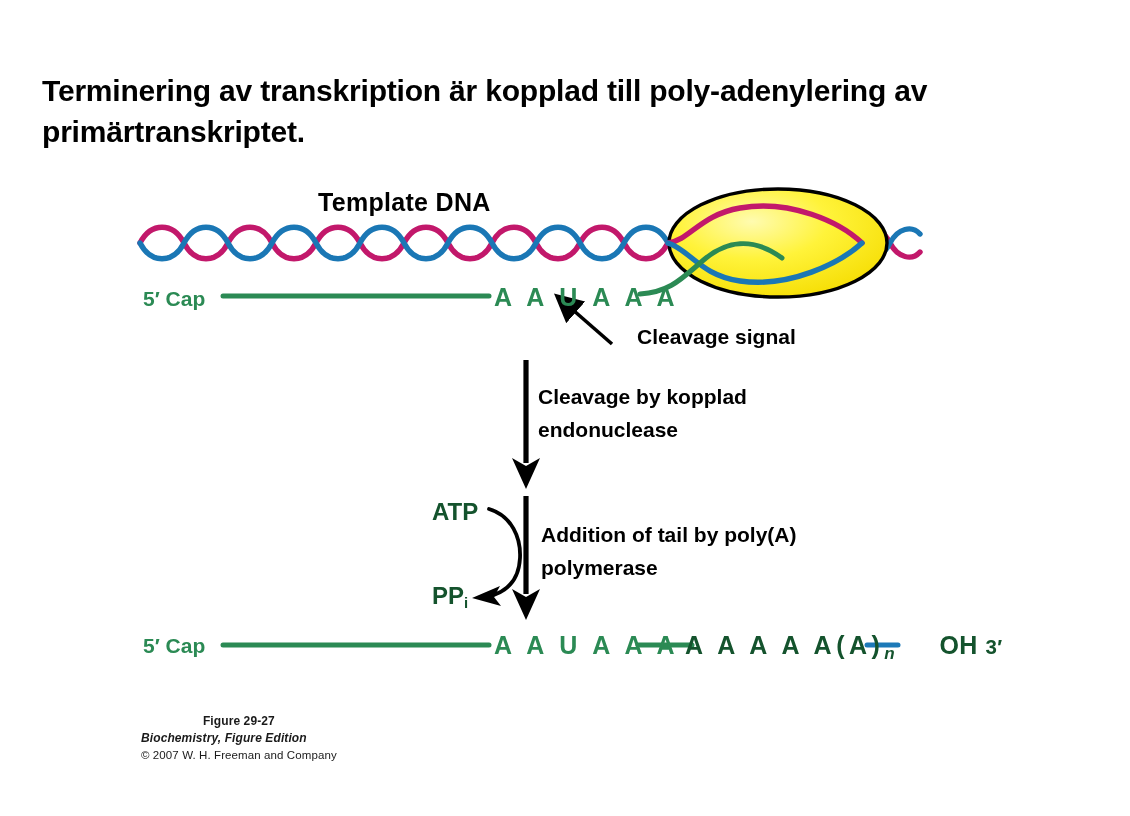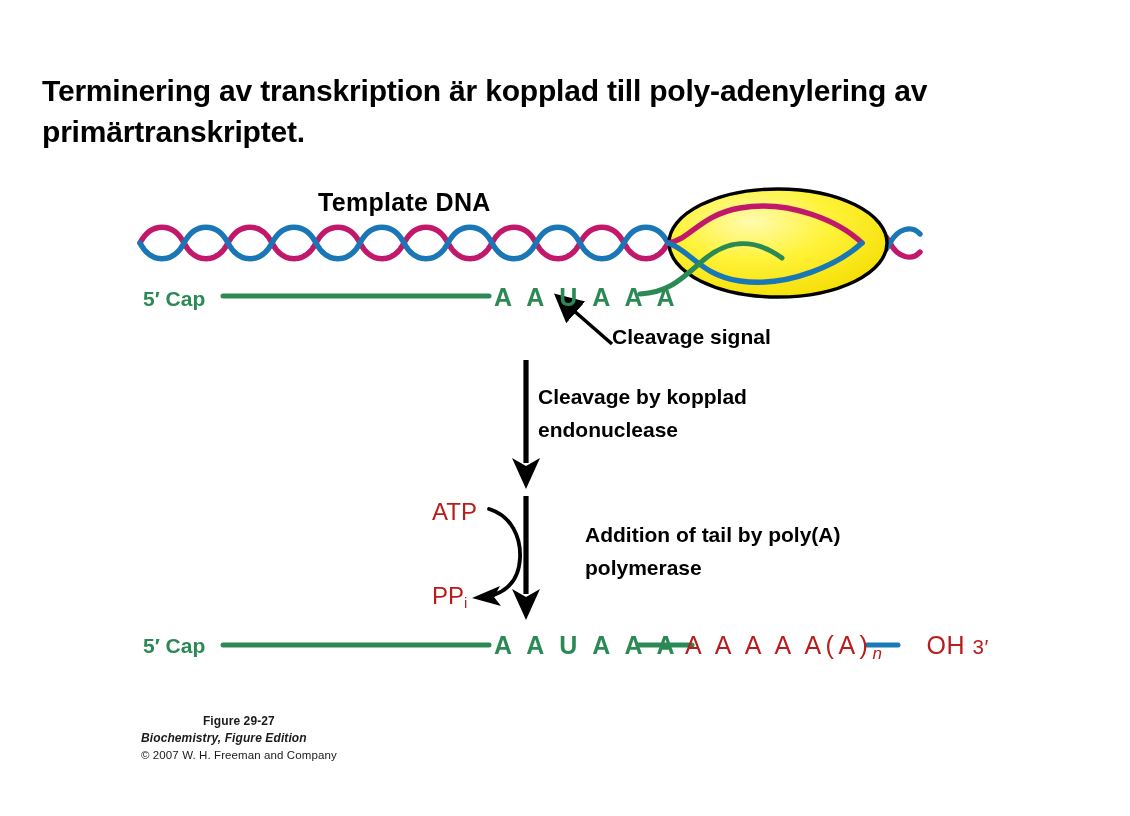--- a/index.html
+++ b/index.html
@@ -59,21 +59,21 @@
     font-size: 25px;
     letter-spacing: 0.3px;
   }
   #label-nascent-rna {
     left: 317px;
     top: 323px;
     font-size: 25px;
     letter-spacing: 0.3px;
   }
   #label-cleavage-signal {
-    left: 612px;
+    left: 637px;
     top: 325px;
     font-size: 21px;
     font-weight: bold;
   }
   #label-cleavage-step {
     left: 538px;
     top: 381px;
     font-size: 21px;
     font-weight: bold;
     line-height: 1.55;
@@ -81,21 +81,20 @@
     width: 280px;
   }
   #label-addition-step {
     left: 541px;
     top: 519px;
     font-size: 21px;
     font-weight: bold;
     line-height: 1.55;
     white-space: normal;
     width: 280px;
-    margin-left: 44px;
   }
   #label-product {
     left: 316px;
     top: 671px;
     font-size: 25px;
     letter-spacing: 0.2px;
   }
 
   
   .rna-green {
@@ -123,22 +122,22 @@
   #seq-bottom {
     left: 494px;
     top: 631px;
     font-size: 25px;
     letter-spacing: 4.5px;
   }
 
   
   .blue-label {
     position: absolute;
-    color: #b91c1c;
-    font-weight: normal;
+    color: #14532d;
+    font-weight: bold;
     white-space: nowrap;
   }
   #label-atp {
     left: 432px;
     top: 498px;
     font-size: 24px;
   }
   #label-ppi {
     left: 432px;
     top: 582px;

